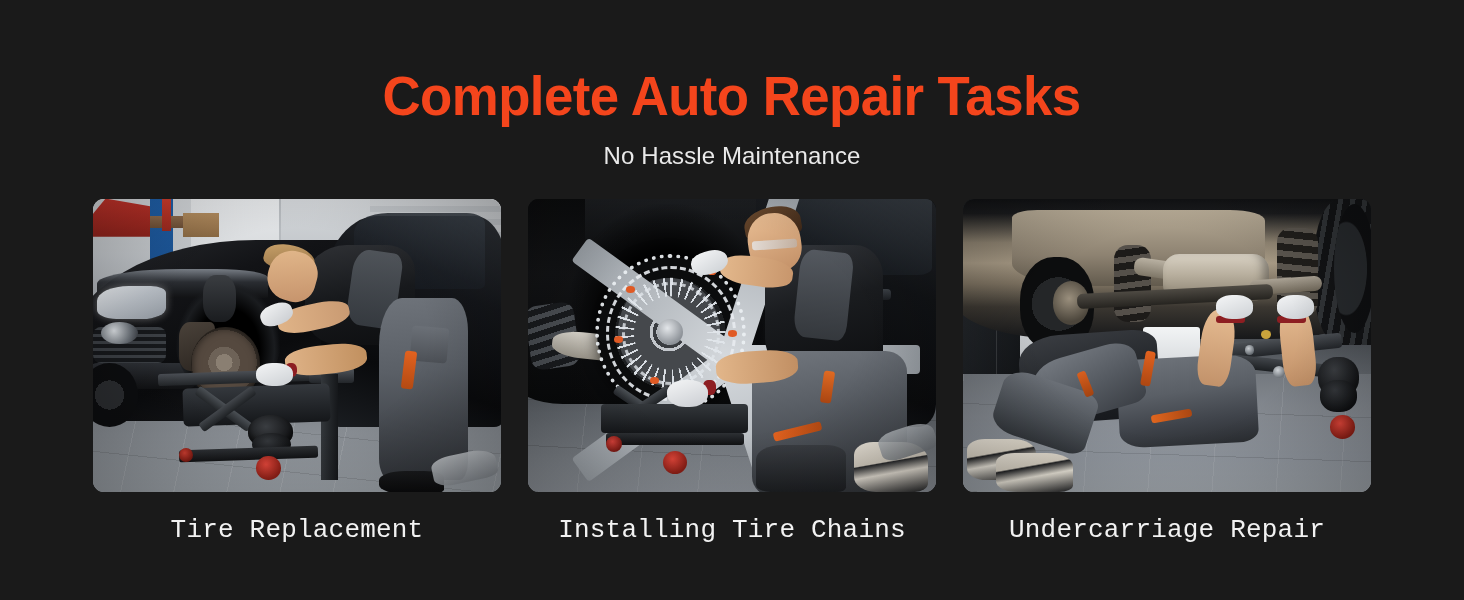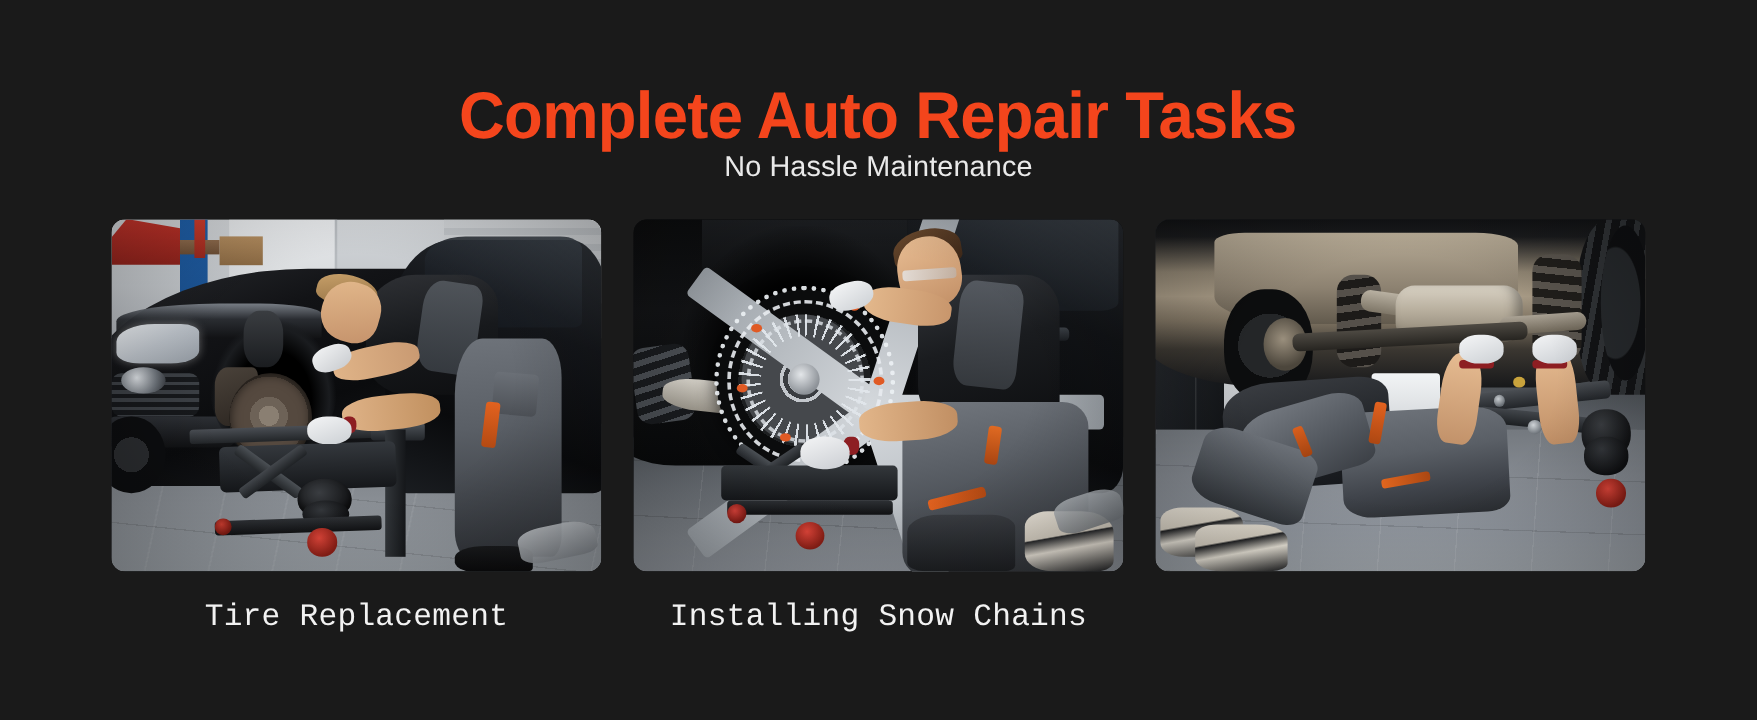--- a/index.html
+++ b/index.html
@@ -32,20 +32,21 @@
     font-size: 55px;
     font-weight: 700;
     line-height: 1.05;
     letter-spacing: -0.6px;
     color: #f4451c;
     text-align: center;
     transform: scaleX(0.96);
   }
 
   .subhead {
+    margin-top: 16px;
     font-size: 24px;
     font-weight: 300;
     line-height: 1.2;
     color: #e9e9e9;
     text-align: center;
     letter-spacing: 0.1px;
   }
 
   
   .cards {
@@ -920,21 +921,21 @@
         <div class="p2-glasses"></div>
         <div class="p2-arm-up"></div>
         <div class="p2-arm-low"></div>
         <div class="p2-wrist2"></div>
         <div class="p2-glove-up"></div>
         <div class="p2-glove-low"></div>
         <div class="p2-shoe"></div>
         <div class="p2-tool-r"></div>
         <div class="vig"></div>
       </div>
-      <div class="caption">Installing Snow Chains</div>
+      <div class="caption">Installing Tire Chains</div>
     </div>
 
     <div class="card">
       <div class="photo">
         <div class="p3-bg"></div>
         <div class="p3-cabinet"></div>
         <div class="p3-cab-line"></div>
         <div class="p3-cab-handle1"></div>
         <div class="p3-cab-handle2"></div>
         <div class="p3-bluelight"></div>
@@ -973,16 +974,17 @@
         <div class="p3-arm-l"></div>
         <div class="p3-arm-r"></div>
         <div class="p3-wrist-l"></div>
         <div class="p3-wrist-r"></div>
         <div class="p3-glove-l"></div>
         <div class="p3-glove-r"></div>
         <div class="p3-shoe1"></div>
         <div class="p3-shoe2"></div>
         <div class="vig"></div>
       </div>
+      <div class="caption">Undercarriage Repair</div>
     </div>
 
   </div>
 </div>
 
 </body></html>

